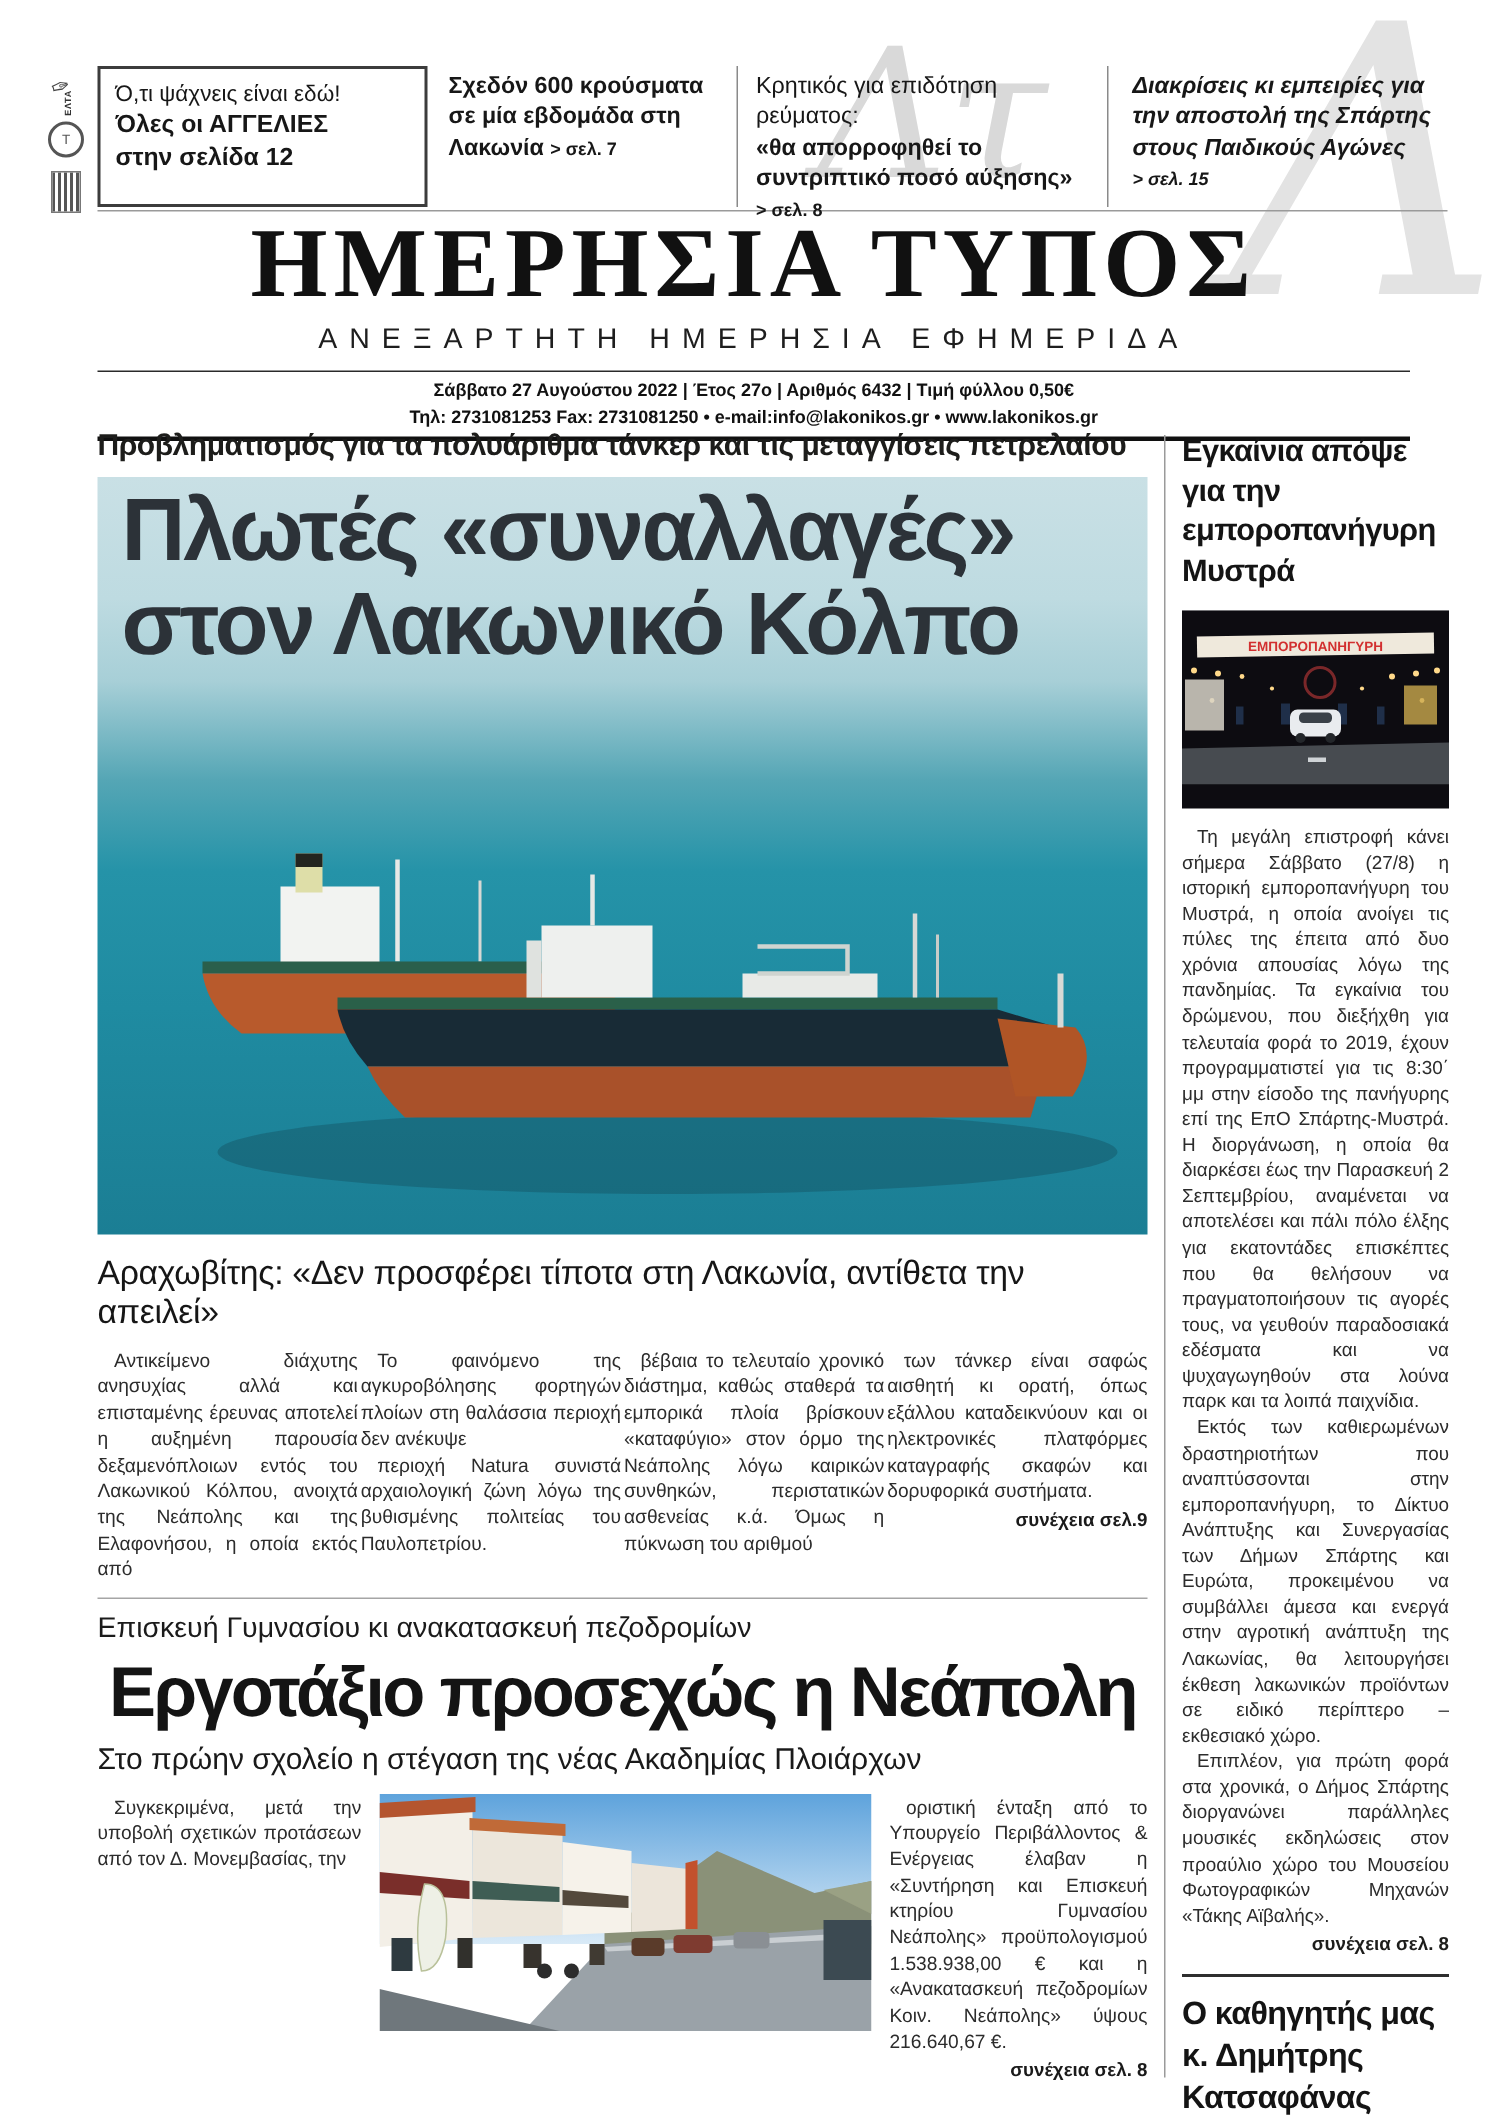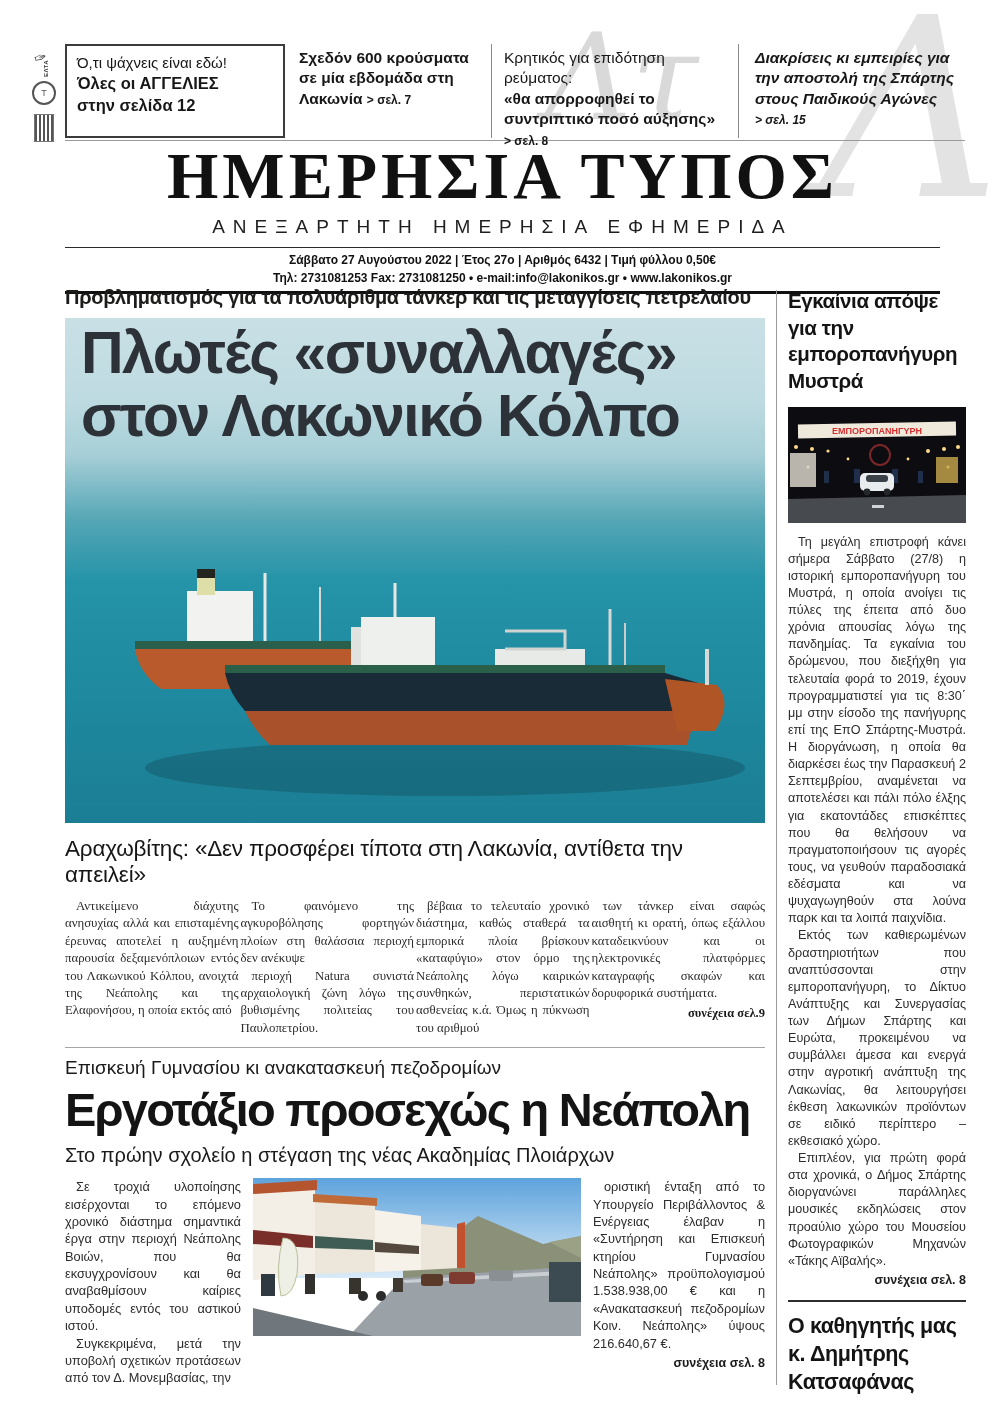--- a/index.html
+++ b/index.html
@@ -55,38 +55,38 @@
   .kicker1 { font-size:20px; font-weight:bold; letter-spacing:-.3px; margin-bottom:9px; }
   .lead-photo { position:relative; width:700px; height:505px; overflow:hidden;
     background:linear-gradient(180deg,#c9e0e5 0%,#bedbe1 16%,#a7cfd7 27%,#55a6b5 40%,#2593a8 52%,#1f8ba1 70%,#1b7e94 100%); }
   .lead-headline { position:absolute; left:16px; top:4px; font-size:59px; font-weight:800;
     line-height:1.07; letter-spacing:-1.5px; color:#2c3238; z-index:2; }
   .ships { position:absolute; left:0; top:235px; width:700px; height:270px; z-index:1; }
   .subhead1 { margin:13px 0 10px; font-size:22.5px; font-weight:400; letter-spacing:-.2px; color:#161616; }
 
   .bodytext { font-size:12.8px; line-height:1.36; text-align:justify; color:#2c2c2c; }
   .bodytext p { margin:0; text-indent:11px; }
-  .cols4 { display:flex; gap:2px; min-height:122px;font-family:Liberation Serif, serif; }
+  .cols4 { display:flex; gap:2px; min-height:122px; }
   .cols4 .col { flex:1; }
   .continuation { text-align:right; font-size:12.5px; font-weight:bold; margin-top:3px; color:#1a1a1a; }
 
   .rule-mid { border-top:1px solid #a5a5a5; margin:10px 0 9px; }
 
   .kicker2 { font-size:19px; font-weight:400; color:#1b1b1b; }
-  .headline2 { font-size:47px; font-weight:800; letter-spacing:-1.8px; margin:3px 0 7px; color:#141414; }
+  .headline2 { font-size:47px; font-weight:800; letter-spacing:-1.8px; margin:3px 0 7px; color:#141414;text-align:center; }
   .deck2 { font-size:20px; font-weight:400; margin-bottom:11px; color:#1a1a1a; }
   .row2 { display:flex; gap:12px; }
   .col2L { width:182px; }
   .photo2 { width:328px; height:158px; flex:0 0 328px; }
   .col2R { width:178px; }
 
   
   .sb-title { font-size:20.5px; font-weight:800; line-height:1.3; letter-spacing:-.4px; color:#141414; }
   .sb-sub { font-size:19px; font-weight:400; line-height:1.3; margin-top:5px; color:#1c1c1c; }
-  .sb-photo { position:relative; width:178px; height:116px; margin-top:12px; background:#0d0c11; overflow:hidden; }
+  .sb-photo { position:relative; width:178px; height:132px; margin-top:12px; background:#0d0c11; overflow:hidden; }
   .sb-body { margin-top:11px; font-size:12.6px; line-height:1.36; text-align:justify; color:#2c2c2c; }
   .sb-body p { margin:0; text-indent:10px; }
   .sb-cont { text-align:right; font-size:12.5px; font-weight:bold; margin-top:3px; }
   .sb-divider { border-top:2px solid #2e2e2e; margin:13px 0 11px; }
   .sb2-title { font-size:21.5px; font-weight:800; line-height:1.3; letter-spacing:-.4px; color:#141414; }
 </style>
 </head>
 <body>
 
 <div class="page">
@@ -195,21 +195,20 @@
 
     <div class="rule-mid"></div>
 
     <section>
       <div class="kicker2">Επισκευή Γυμνασίου κι ανακατασκευή πεζοδρομίων</div>
       <div class="headline2">Εργοτάξιο προσεχώς η Νεάπολη</div>
       <div class="deck2">Στο πρώην σχολείο η στέγαση της νέας Ακαδημίας Πλοιάρχων</div>
 
       <div class="row2">
         <div class="col2L bodytext">
-          <p>Σε τροχιά υλοποίησης εισέρχονται το επόμενο χρονικό διάστημα σημαντικά έργα στην περιοχή Νεάπολης Βοιών, που θα εκσυγχρονίσουν και θα αναβαθμίσουν καίριες υποδομές εντός του αστικού ιστού.</p>
           <p>Συγκεκριμένα, μετά την υποβολή σχετικών προτάσεων από τον Δ. Μονεμβασίας, την</p>
         </div>
 
         <svg class="photo2" viewBox="0 0 328 158" preserveAspectRatio="none">
           <defs>
             <linearGradient id="sky2" x1="0" y1="0" x2="0" y2="1">
               <stop offset="0" stop-color="#5ea3dc"></stop>
                 <stop offset="1" stop-color="#d9eaf7"></stop>
             </linearGradient>
           </defs>

